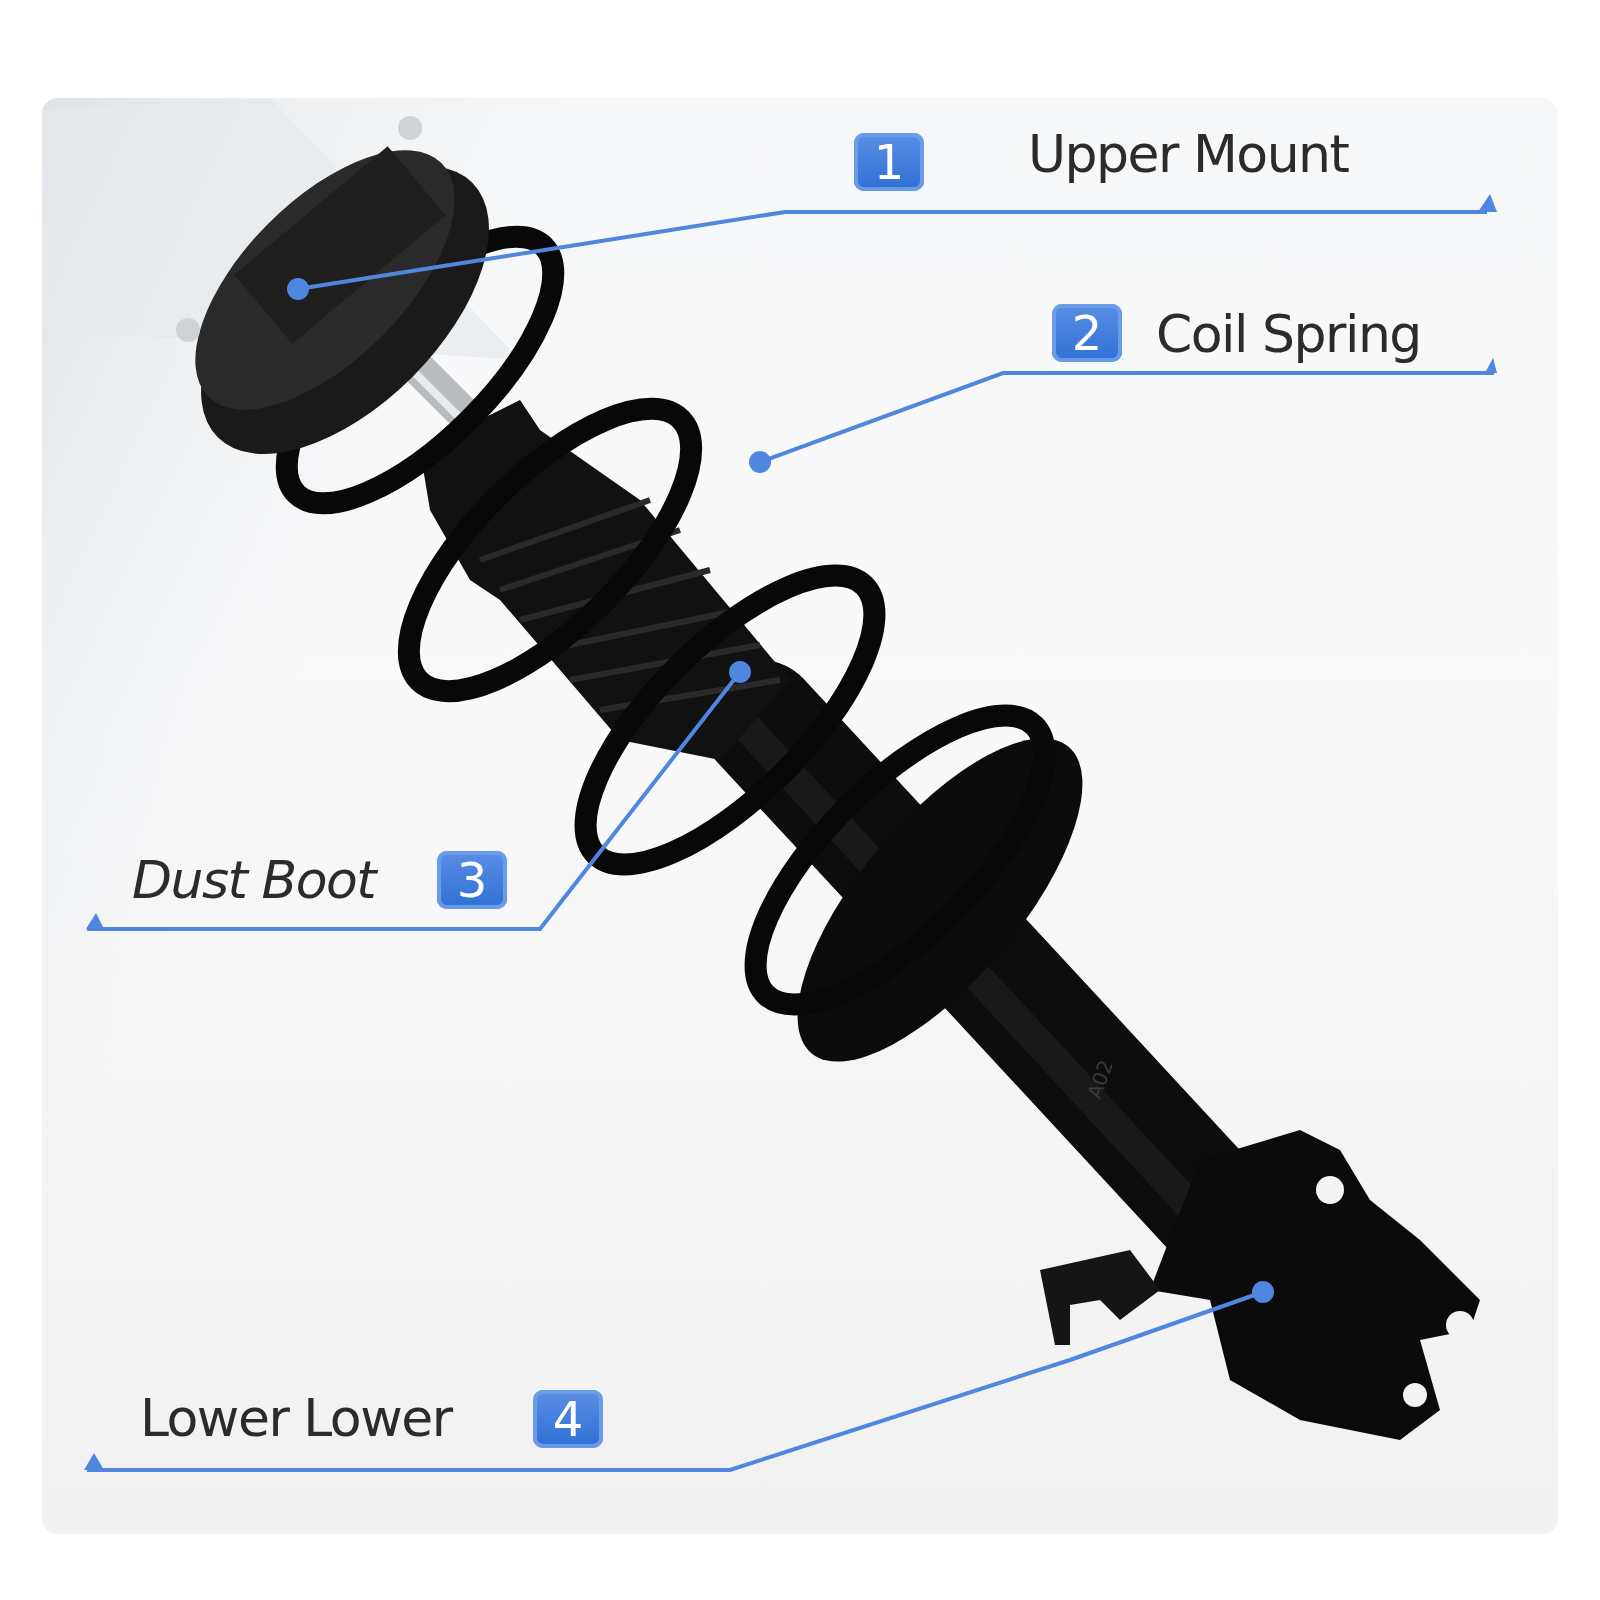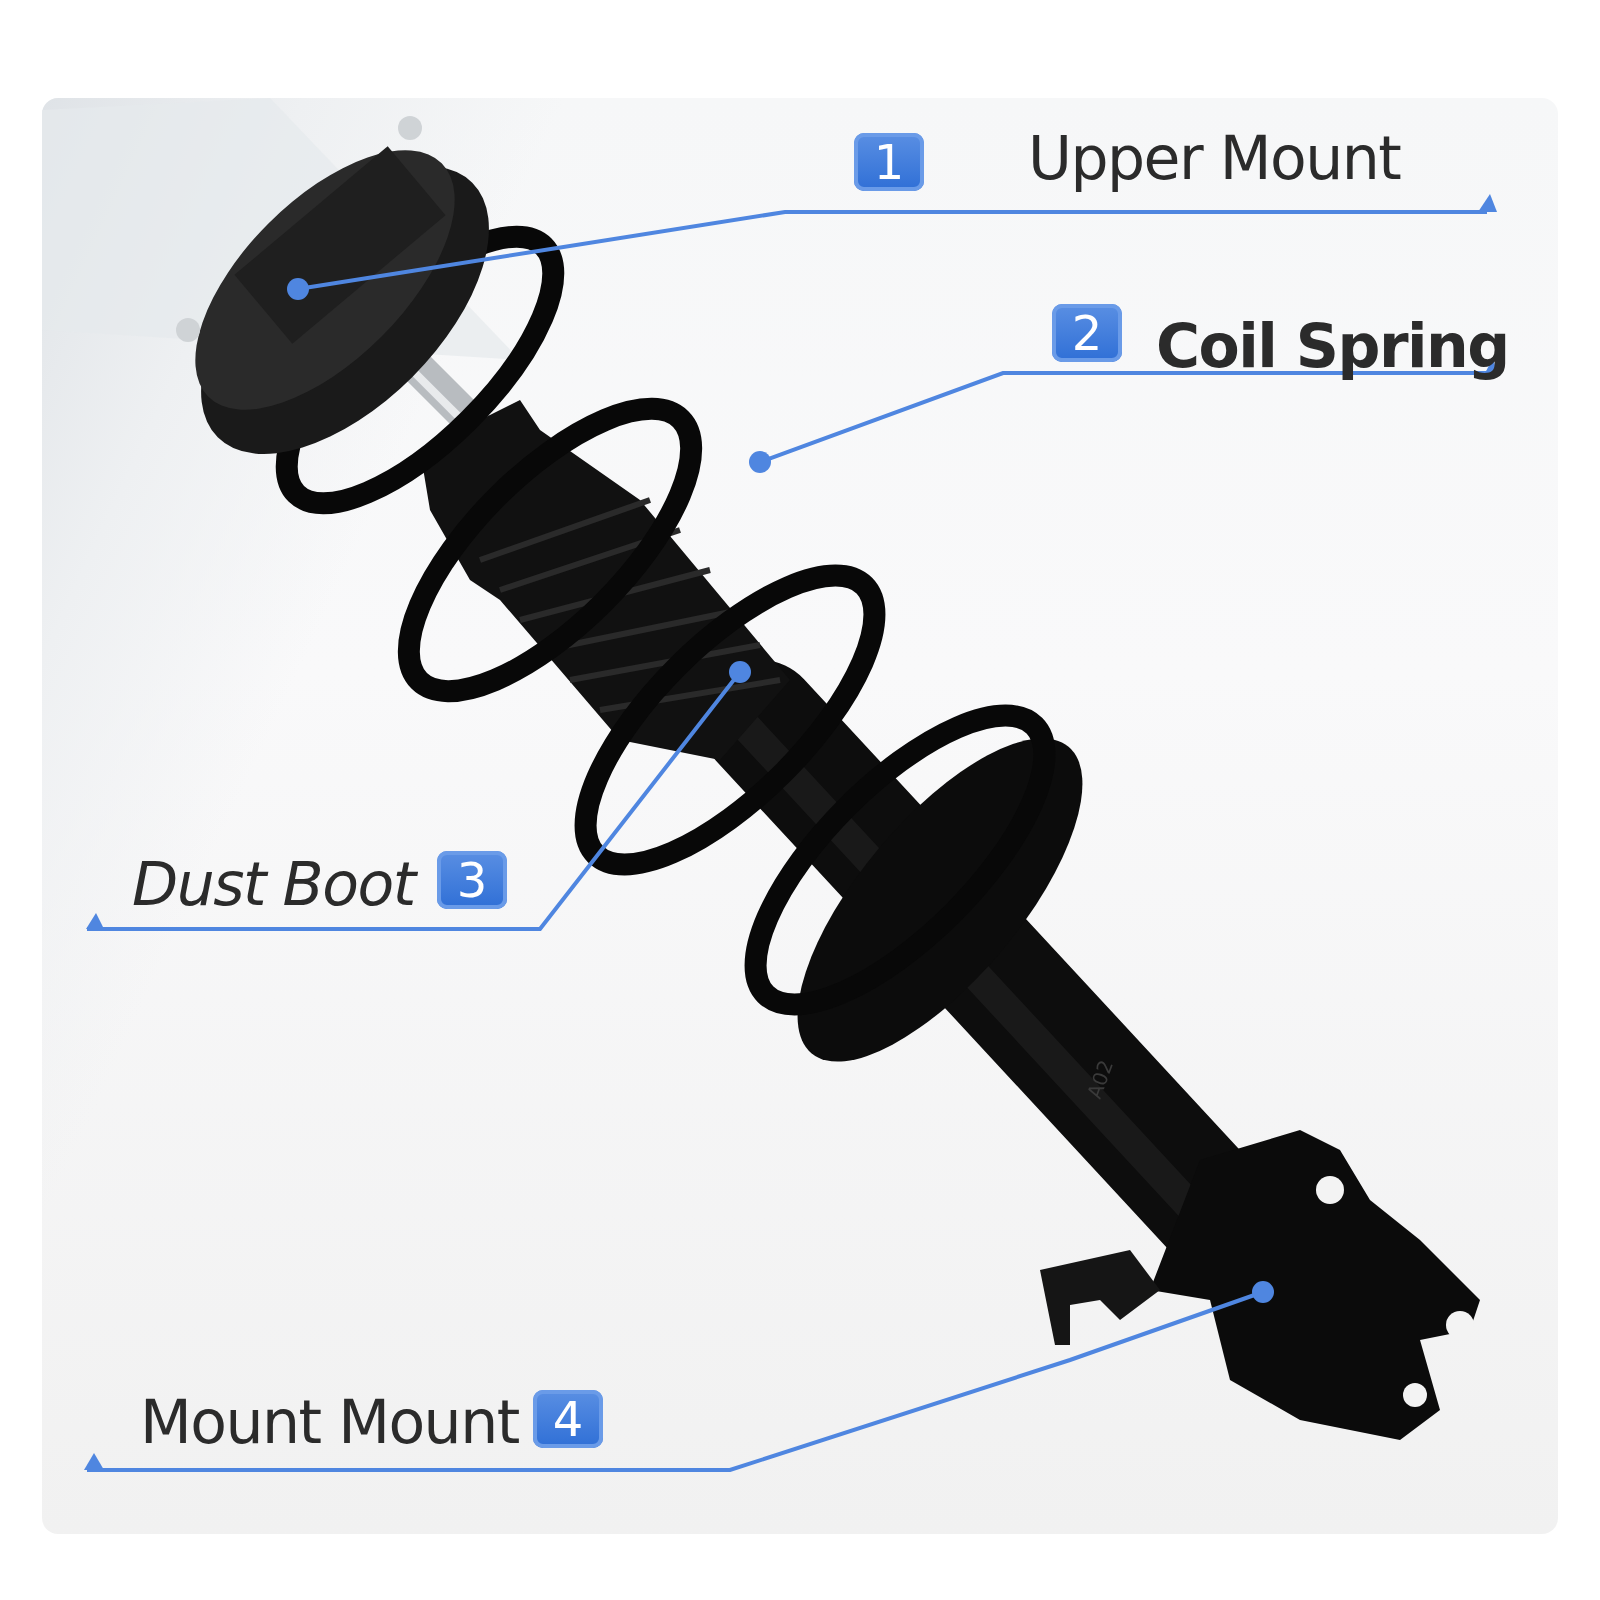--- a/index.html
+++ b/index.html
@@ -9,21 +9,21 @@
       border-radius: 16px;
       background: linear-gradient(180deg, #f6f7f8 0%, #f9f9fa 40%, #f1f1f1 100%);
       overflow: hidden;
     }
     .panel .shade {
       position: absolute; left: 0; top: 0; width: 100%; height: 100%;
       background: linear-gradient(115deg, #dfe3e7 0%, #eef0f2 12%, rgba(255,255,255,0) 24%);
     }
     svg.scene { position: absolute; left: 0; top: 0; width: 1600px; height: 1600px; }
     .label {
-      position: absolute; color: #2b2b2b; font-size: 60px; line-height: 1; letter-spacing: -1.5px;
+      position: absolute; color: #2b2b2b; font-size: 52px; line-height: 1; letter-spacing: -1.5px;
       font-family: "DejaVu Sans", sans-serif;
     }
     .badge {
       position: absolute; width: 70px; height: 58px; border-radius: 10px;
       background: linear-gradient(180deg, #5a8fe3 0%, #2f6fd6 100%);
       box-shadow: inset 0 0 0 4px #6a9be8;
       color: #ffffff; font-size: 48px; line-height: 58px; text-align: center;
       font-family: "DejaVu Sans", sans-serif;
     }
   </style>
@@ -101,19 +101,19 @@
     <circle cx="760" cy="462" r="11"></circle>
     <circle cx="740" cy="672" r="11"></circle>
     <circle cx="1263" cy="1292" r="11"></circle>
   </g>
 </svg>
 
 <div class="badge" style="left:854px; top:133px;">1</div>
 <div class="label" style="left:1028px; top:128px;">Upper Mount</div>
 
 <div class="badge" style="left:1052px; top:304px;">2</div>
-<div class="label" style="left:1156px; top:316px;font-weight:bold;">Coil Spring</div>
+<div class="label" style="left:1156px; top:308px;">Coil Spring</div>
 
 <div class="label" style="left:132px; top:854px;font-style:italic;">Dust Boot</div>
 <div class="badge" style="left:437px; top:851px;">3</div>
 
-<div class="label" style="left:140px; top:1392px;">Mount Mount</div>
+<div class="label" style="left:140px; top:1392px;">Lower Lower</div>
 <div class="badge" style="left:533px; top:1390px;">4</div>
 
 </body></html>

